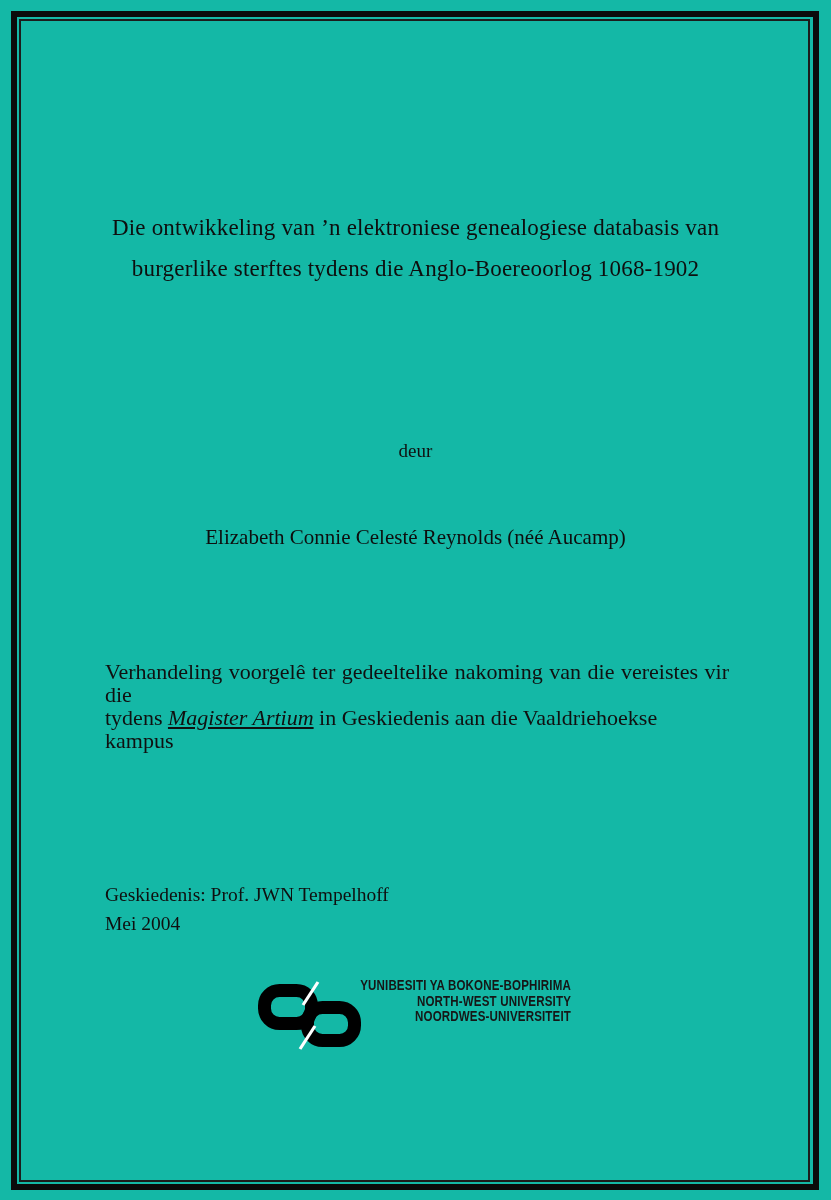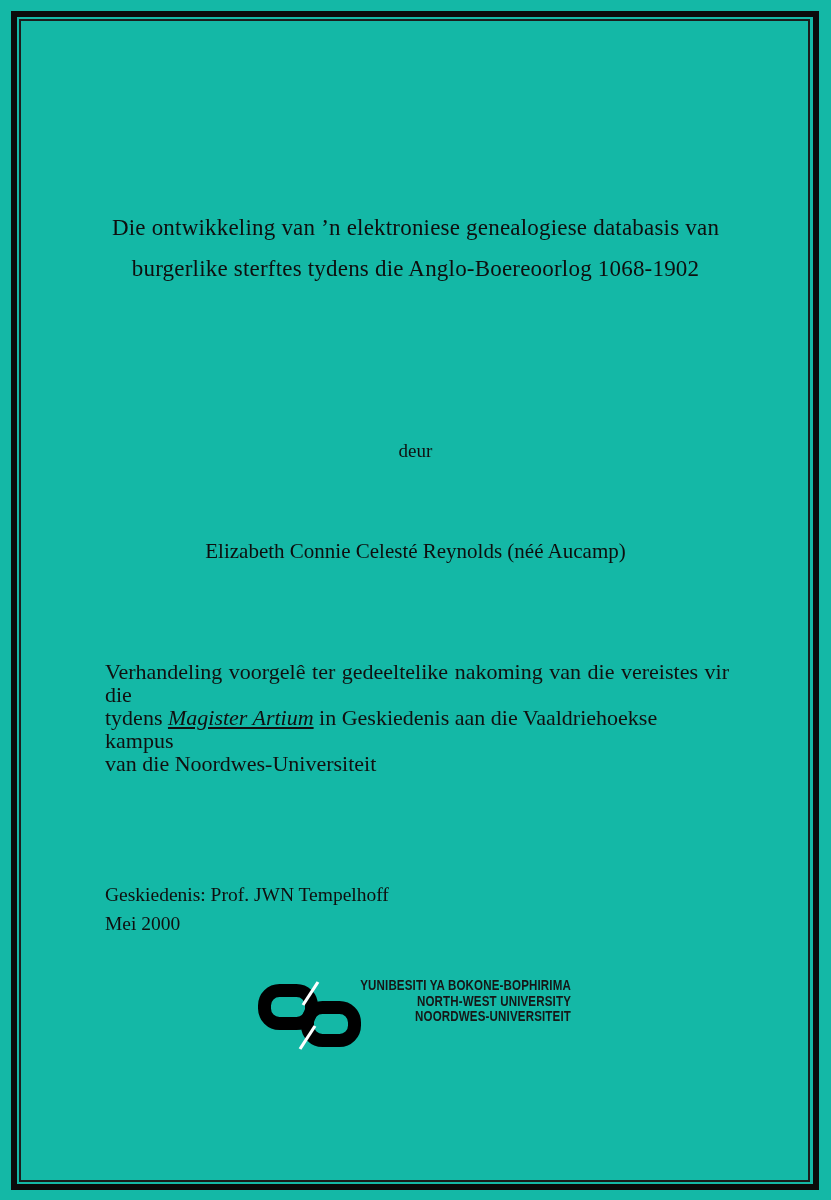--- a/index.html
+++ b/index.html
@@ -40,21 +40,21 @@
   .byline {
     position: absolute;
     left: 0; right: 0; top: 431px;
     text-align: center;
     font-size: 19px;
     color: #101010;
     margin-top: 9px;
   }
   .author {
     position: absolute;
-    left: 0; right: 0; top: 539px;
+    left: 0; right: 0; top: 525px;
     text-align: center;
     font-size: 21px;
     color: #0e0e0e;
   }
   .submission {
     position: absolute;
     left: 105px; top: 660px;
     width: 624px;
     font-size: 22px;
     line-height: 23px;
@@ -106,26 +106,25 @@
     <div>burgerlike sterftes tydens die Anglo-Boereoorlog 1068-1902</div>
   </div>
 
   <div class="byline">deur</div>
 
   <div class="author">Elizabeth Connie Celesté Reynolds (néé Aucamp)</div>
 
   <div class="submission">
     <div class="sub-line1">Verhandeling voorgelê ter gedeeltelike nakoming van die vereistes vir die</div>
     <div><span>tydens </span><span class="it">Magister Artium</span><span> in Geskiedenis aan die Vaaldriehoekse kampus</span></div>
-    <div>van die Noordwes-Universiteit</div>
   </div>
 
   <div class="supervisor">
     <div>Geskiedenis: Prof. JWN Tempelhoff</div>
-    <div>Mei 2000</div>
+    <div>Mei 2004</div>
   </div>
 
   <svg class="logo-mark" viewBox="0 0 110 73" xmlns="http://www.w3.org/2000/svg" aria-hidden="true">
     <rect x="9.5" y="11.5" width="47" height="33" rx="15" fill="none" stroke="#000000" stroke-width="13"></rect>
     <rect x="52.5" y="28.5" width="47" height="33" rx="15" fill="none" stroke="#000000" stroke-width="13"></rect>
     <line x1="63" y1="3" x2="48" y2="26" stroke="#ffffff" stroke-width="3.2"></line>
     <line x1="60" y1="47" x2="45" y2="70" stroke="#ffffff" stroke-width="3.2"></line>
   </svg>
 
   <div class="logo-text">

